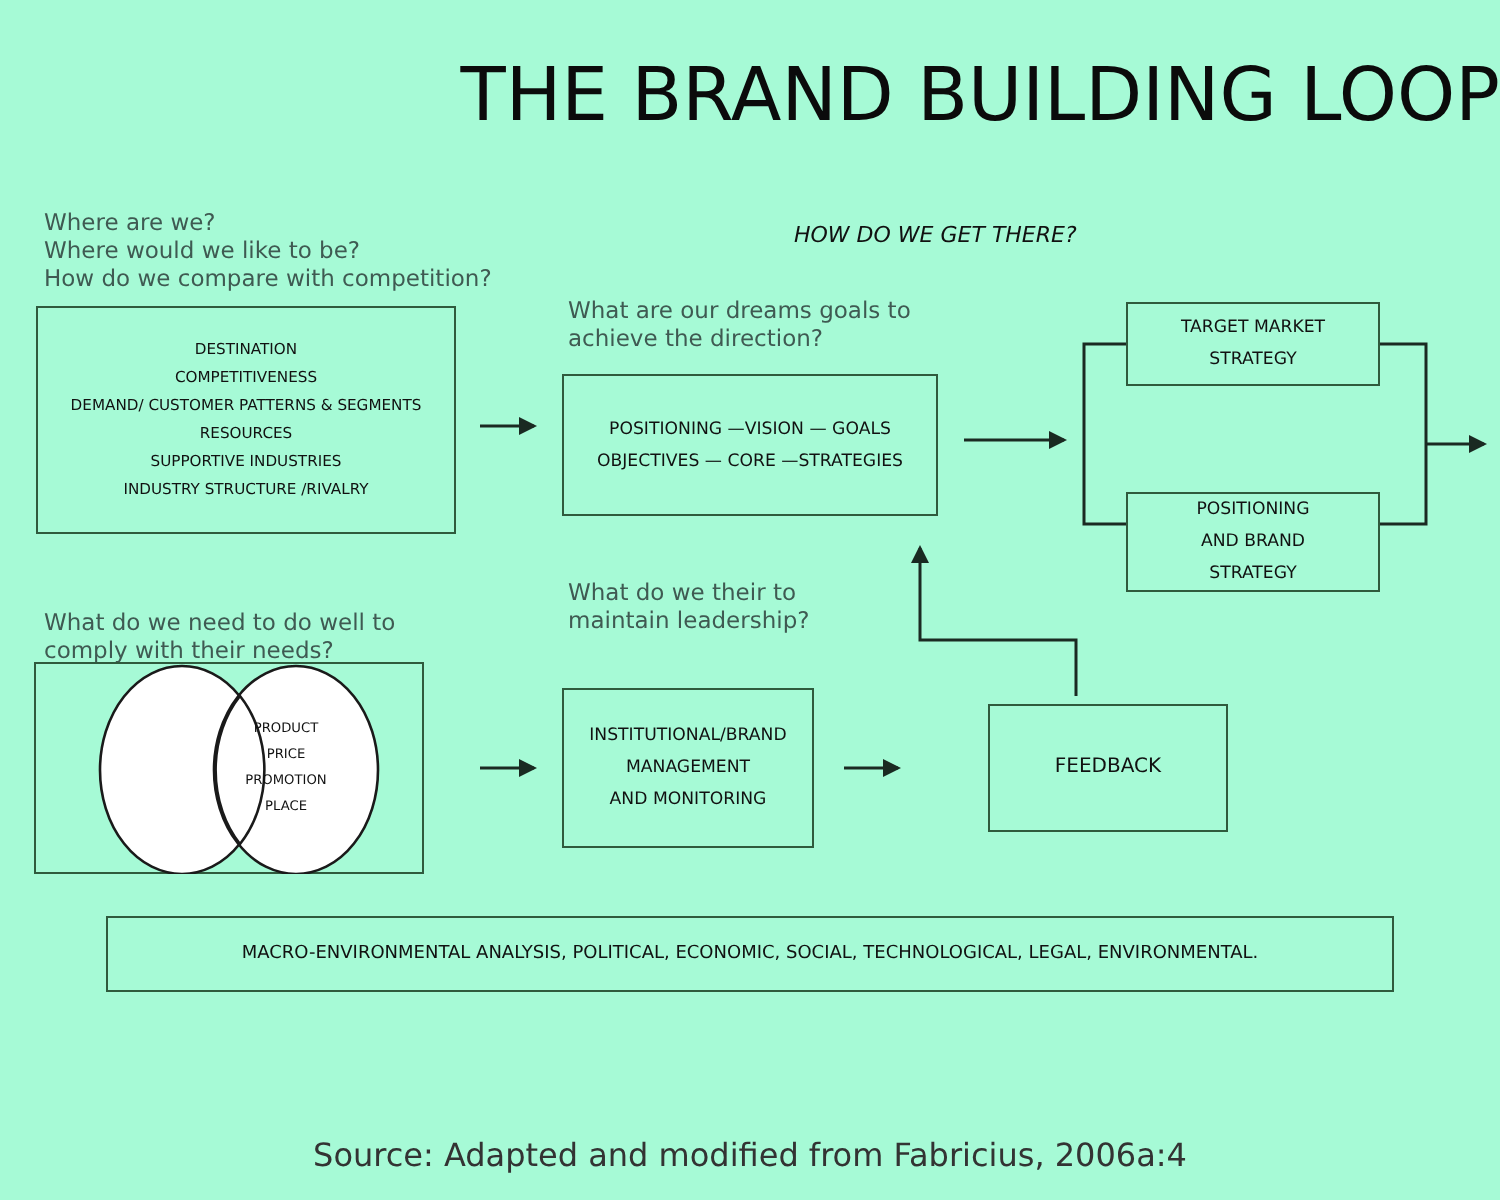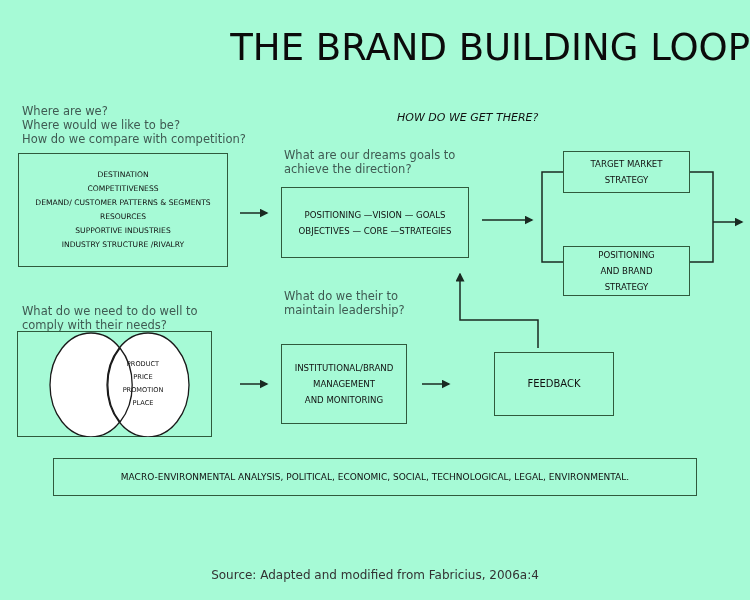--- a/index.html
+++ b/index.html
@@ -27,21 +27,21 @@
       border: 1.5px solid #2f5a3d; box-sizing: border-box;
       display: flex; flex-direction: column; align-items: center; justify-content: center;
       text-align: center; font-size: 9px; color: #111;
       font-family: "DejaVu Sans", sans-serif;
     }
     .box span { display: block; line-height: 14px; }
     svg.lines { position: absolute; left: 0; top: 0; }
     .venn-text { font-size: 6.6px; text-align: center; line-height: 13px; color: #111; }
     .source {
       left: 0; top: 568px; width: 750px; text-align: center;
-      font-size: 12px; color: #333; font-family: "DejaVu Sans", sans-serif;
+      font-size: 16px; color: #333; font-family: "DejaVu Sans", sans-serif;
     }
   </style>
 </head>
 <body>
 
 <div class="abs title">THE BRAND BUILDING LOOP</div>
 
 <svg class="lines" width="750" height="600">
   <defs>
     <marker id="ah" markerWidth="6" markerHeight="6" refX="5" refY="3" orient="auto">

